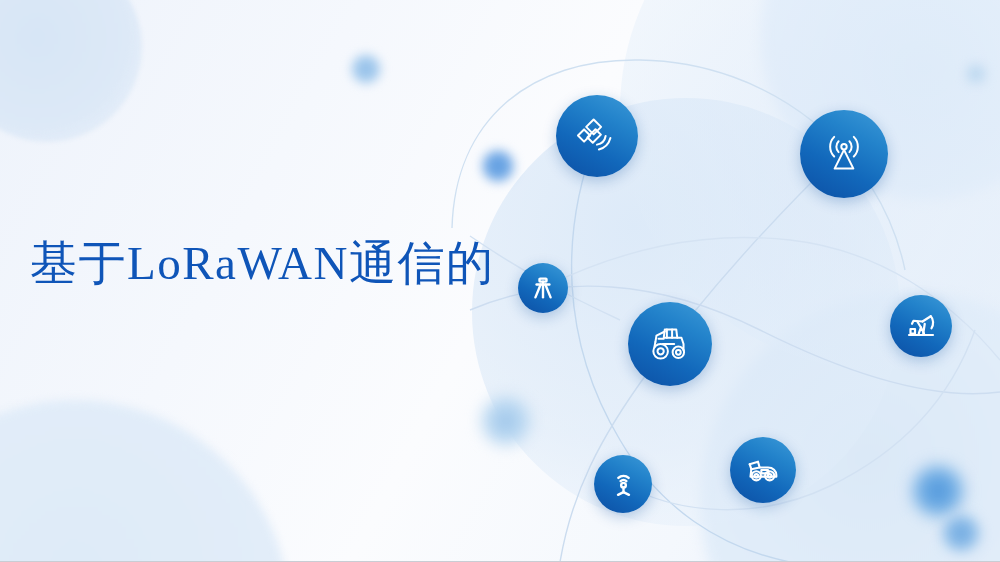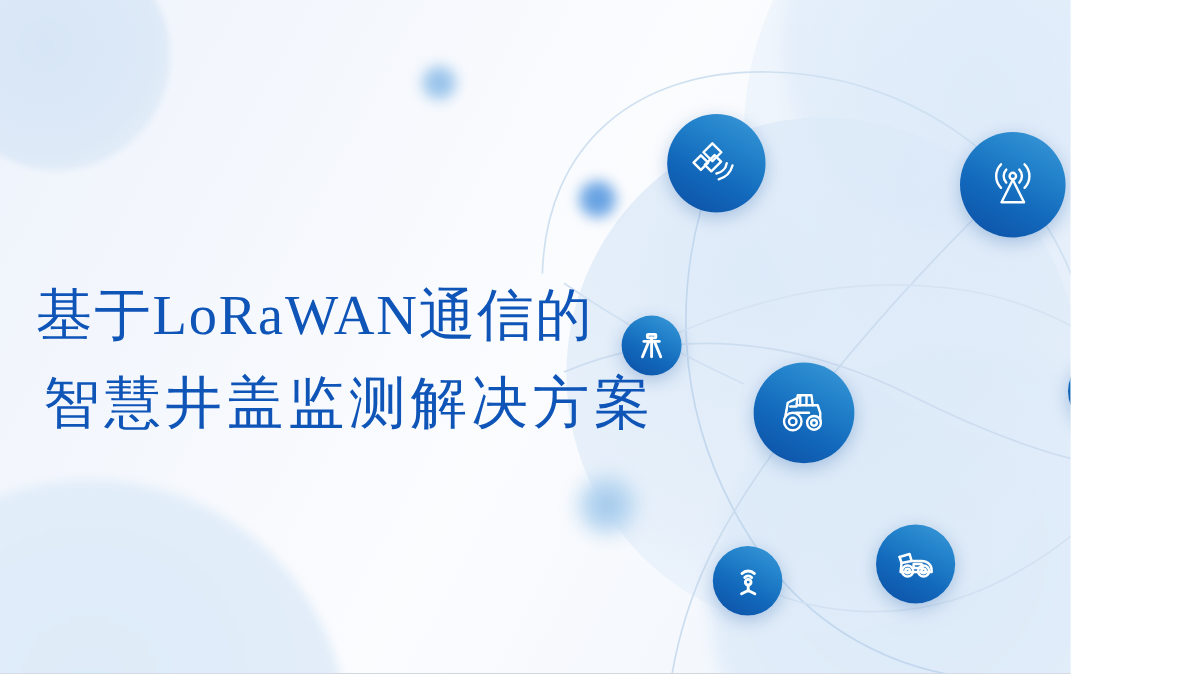--- a/index.html
+++ b/index.html
@@ -7,21 +7,21 @@
     margin: 0;
     padding: 0;
     background: #ffffff;
   }
   body {
     font-family: "Liberation Sans", sans-serif;
   }
 
   .slide {
     position: relative;
-    width: 892px;
+    width: 1000px;
     height: 562px;
     overflow: hidden;
     background: linear-gradient(118deg, #eef3fb 0%, #f5f8fd 28%, #fbfcfe 50%, #f4f8fd 74%, #e9f0fa 100%);
     border-bottom: 1px solid #c9cdd4;
     box-sizing: border-box;
   }
 
   
   .blob {
     position: absolute;
@@ -271,16 +271,15 @@
         <circle cx="16" cy="31" r="5.5"></circle>
         <circle cx="16" cy="31" r="2.2"></circle>
         <circle cx="32" cy="31" r="5.5"></circle>
         <circle cx="32" cy="31" r="2.2"></circle>
       </svg>
     </span>
   </div>
 
   <div class="title-block">
     <div class="title-line title-line-1">基于LoRaWAN通信的</div>
-    <div class="title-line title-line-2">智慧井盖监测解决方案</div>
   </div>
 
 </div>
 
 </body></html>

